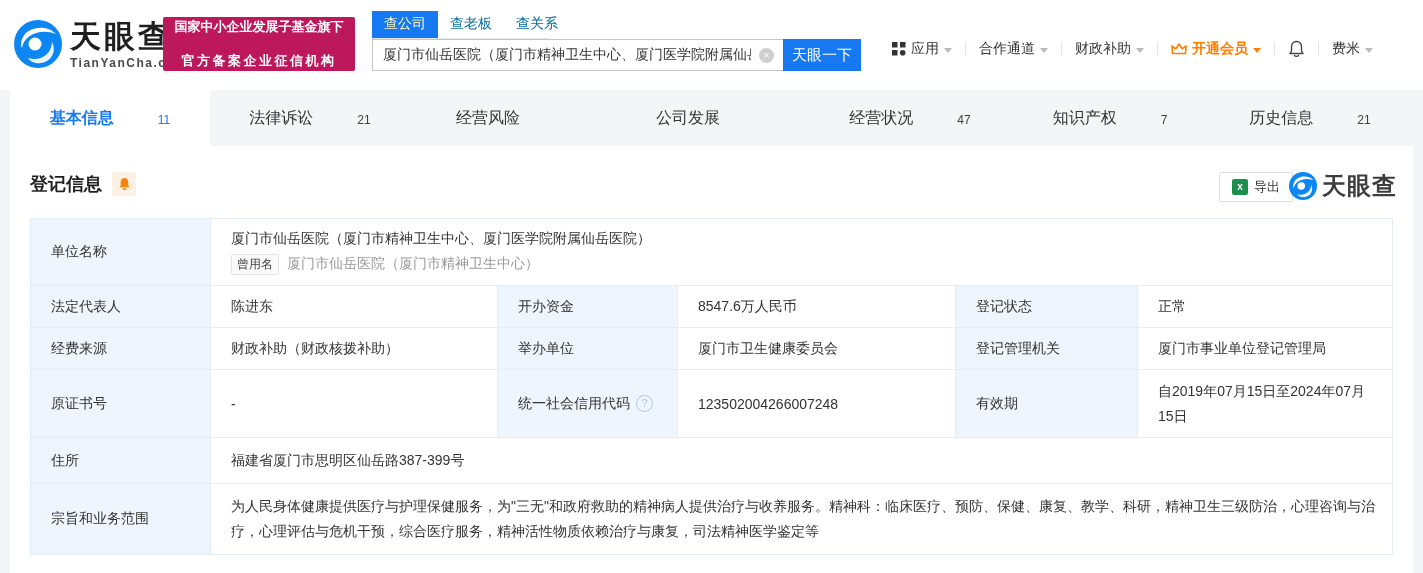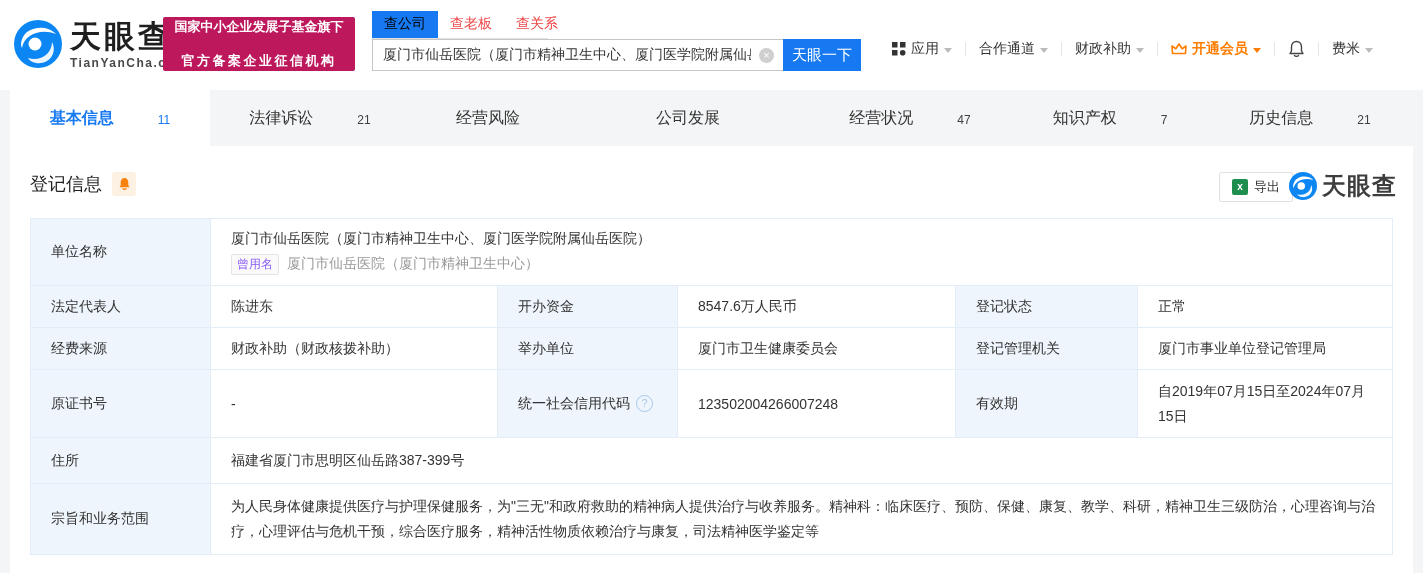--- a/index.html
+++ b/index.html
@@ -12,22 +12,22 @@
   .brand-txt{margin-left:8px;display:flex;flex-direction:column;}
   .brand-name{font-size:31px;font-weight:bold;color:#1f1f1f;letter-spacing:3px;line-height:34px;}
   .brand-domain{font-size:12px;font-weight:bold;color:#4a4a4a;letter-spacing:1.5px;margin-top:2px;}
   .gov-badge{position:absolute;left:163px;top:17px;width:192px;height:54px;background:#be185d;border-radius:2px;
              display:flex;flex-direction:column;justify-content:space-between;align-items:center;}
   .gov-badge div{color:#fff;font-size:13px;font-weight:bold;line-height:20px;white-space:nowrap;}
   .gov-badge div:nth-child(2){letter-spacing:2.5px;}
   
   .search-wrap{position:absolute;left:372px;top:12px;}
   .search-tabs{display:flex;align-items:flex-end;height:26px;border-bottom:1px solid #e3e3e3;width:176px;}
-  .s-tab{font-size:14px;color:#ef4444;padding:4px 12px 5px;cursor:pointer;white-space:nowrap;}
-  .s-tab.active{background:#1679f1;color:#000000;}
+  .s-tab{font-size:14px;color:#0369a1;padding:4px 12px 5px;cursor:pointer;white-space:nowrap;}
+  .s-tab.active{background:#1679f1;color:#fef9c3;}
   .search-row{display:flex;margin-top:0px;}
   .input-wrap{position:relative;width:411px;}
   .search-input{width:411px;height:32px;box-sizing:border-box;border:1px solid #c6c6c6;border-right:none;
                 padding:0 32px 0 10px;font-size:14px;color:#333;outline:none;font-family:"Liberation Sans",sans-serif;}
   .clear-ic{position:absolute;right:9px;top:9px;width:15px;height:15px;border-radius:50%;background:#cfcfcf;
             color:#fff;font-size:11px;line-height:15px;text-align:center;cursor:pointer;}
   .search-btn{width:78px;height:32px;background:#1679f1;color:#fff;font-size:15px;border:none;cursor:pointer;
               font-family:"Liberation Sans",sans-serif;}
   
   .top-nav{position:absolute;right:37px;top:40px;display:flex;align-items:center;}
@@ -44,21 +44,21 @@
   .tabs{position:absolute;left:10px;top:0;display:flex;height:56px;}
   .tab{width:200px;display:flex;align-items:center;justify-content:center;font-size:16px;color:#333;cursor:pointer;gap:40px;}
   .tab .cnt{font-size:12px;color:#404040;margin-left:4px;margin-top:3px;}
   .tab.active{background:#fff;color:#1679f1;font-weight:bold;}
   .tab.active .cnt{color:#1679f1;font-weight:normal;}
   .gutterL,.gutterR{position:absolute;top:90px;bottom:0;width:10px;background:#f4f5f6;}
   .gutterL{left:0}.gutterR{right:0}
   
   .card{position:absolute;left:10px;right:10px;top:146px;bottom:0;background:#fff;}
   .sec-head{position:absolute;left:20px;top:26px;display:flex;align-items:center;}
-  .sec-title{font-size:18px;font-weight:normal;color:#1f1f1f;}
+  .sec-title{font-size:18px;font-weight:bold;color:#1f1f1f;}
   .bell-badge{width:24px;height:24px;background:#fdf1e3;border-radius:3px;margin-left:10px;
               display:flex;align-items:center;justify-content:center;cursor:pointer;}
   .export-btn{position:absolute;right:120px;top:26px;height:30px;box-sizing:border-box;border:1px solid #e0e0e0;
               border-radius:2px;background:#fff;display:flex;align-items:center;padding:0 12px;font-size:13px;
               color:#333;cursor:pointer;}
   .xls-ic{width:16px;height:16px;background:#1e8e4e;border-radius:2px;color:#fff;font-size:10px;font-weight:bold;
           line-height:16px;text-align:center;margin-right:6px;}
   .watermark{position:absolute;right:16px;top:24px;display:flex;align-items:center;}
   .watermark svg{width:28px;height:28px;}
   .wm-txt{font-size:24px;font-weight:bold;color:#3d3d3d;margin-left:5px;letter-spacing:1px;}
@@ -68,21 +68,21 @@
      grid-template-rows:67px 42px 42px 68px 46px 70px;
      width:1363px;border:1px solid #e3edf7;box-sizing:border-box;}
   .cell{border-right:1px solid #e3edf7;border-bottom:1px solid #e3edf7;display:flex;align-items:center;
         padding:0 14px 0 20px;font-size:14px;color:#333;box-sizing:border-box;overflow:hidden;}
   .lbl{background:#eff5fc;}
   .span5{grid-column:span 5;}
   .clast{border-right:none;}
   .rlast{border-bottom:none;}
   .vcol{flex-direction:column;align-items:flex-start;justify-content:center;gap:6px;}
   .former{display:flex;align-items:center;color:#999;}
-  .former-tag{font-size:12px;color:#8b5cf6;background:#fafafa;border:1px solid #e4e4e4;border-radius:2px;
+  .former-tag{font-size:12px;color:#404040;background:#fafafa;border:1px solid #e4e4e4;border-radius:2px;
               padding:1px 5px;margin-right:8px;white-space:nowrap;}
   .help-ic{width:15px;height:15px;border:1px solid #a9c7e8;border-radius:50%;color:#a9c7e8;font-size:11px;
            line-height:15px;text-align:center;margin-left:6px;flex:none;cursor:pointer;}
   .wrapcell{line-height:25px;padding-top:8px;padding-bottom:8px;}
 </style>
 </head>
 <body>
 
 <div class="stage">
 

